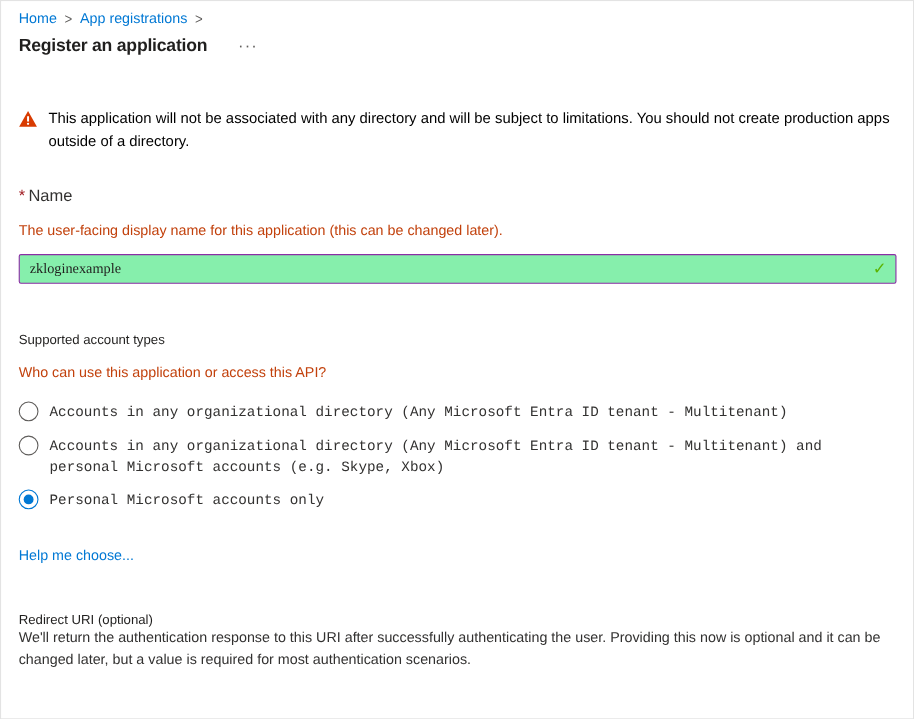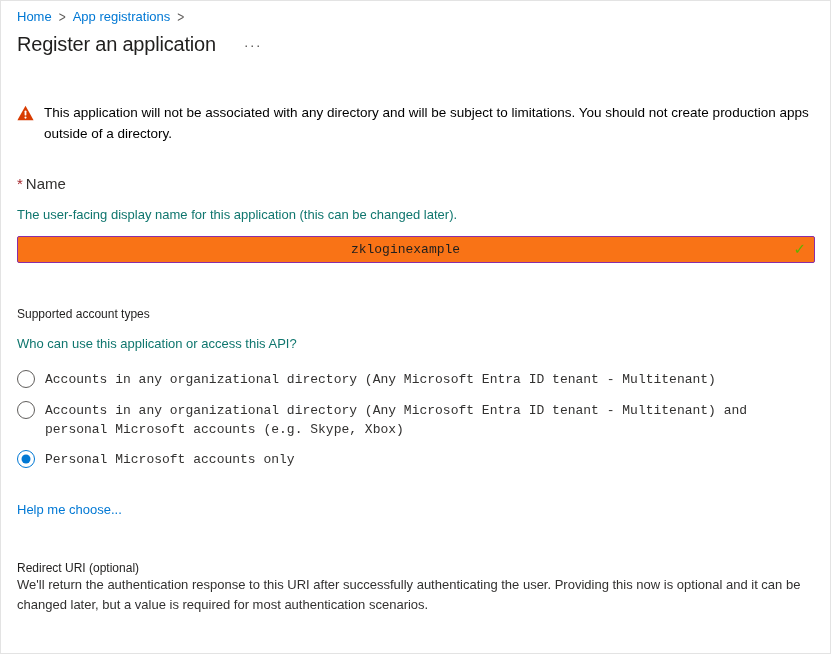--- a/index.html
+++ b/index.html
@@ -14,39 +14,39 @@
   }
   .page { padding: 0 15px 0 16px; }
 
   
   .breadcrumb { padding-top: 8px; font-size: 13px; display: flex; align-items: center; gap: 7px; }
   .crumb { color: #0078d4; text-decoration: none; cursor: pointer; }
   .crumb-sep { color: #605e5c; font-size: 12px; transform: scaleY(1.15); }
 
   
   .title-row { margin-top: 9px; display: flex; align-items: center; gap: 26px; }
-  .page-title { font-size: 20px; font-weight: 400; color: #201f1e; letter-spacing: -0.2px; }
+  .page-title { font-size: 16px; font-weight: 700; color: #201f1e; letter-spacing: -0.2px; }
   .more-options { color: #605e5c; font-size: 15px; letter-spacing: 1px; cursor: pointer; padding: 0 2px; line-height: 10px; }
 
   
   .warning { margin-top: 47px; display: flex; gap: 10px; align-items: flex-start; max-width: 800px; }
   .warning-icon { flex: 0 0 auto; margin-top: 2px; }
   .warning-text { font-size: 13.5px; line-height: 1.55; color: #000000; }
 
   
   .field-label { margin-top: 30px; font-size: 15px; color: #323130; }
   .required { color: #a4262c; margin-right: 3px; }
-  .field-desc { margin-top: 15px; font-size: 13px; color: #0f766e; }
+  .field-desc { margin-top: 15px; font-size: 13px; color: #c2410c; }
 
   
   .input-wrap { position: relative; margin-top: 14px; }
   .text-input {
     width: 100%; height: 27px; border: 1px solid #8a2da5; border-radius: 2px;
-    font-family: Liberation Mono, monospace; font-size: 13px; color: #201f1e;
-    padding: 0 30px 0 9px; outline: none; background: #f97316; text-align: center;
+    font-family: Liberation Serif, serif; font-size: 13px; color: #201f1e;
+    padding: 0 30px 0 9px; outline: none; background: #86efac;
   }
   .valid-check {
     position: absolute; right: 9px; top: 50%; transform: translateY(-50%);
     color: #5db300; font-size: 15px; font-weight: 700; pointer-events: none;
   }
 
   
   .section-heading { margin-top: 44px; font-size: 12px; color: #201f1e; font-weight: 400; }
 
   

